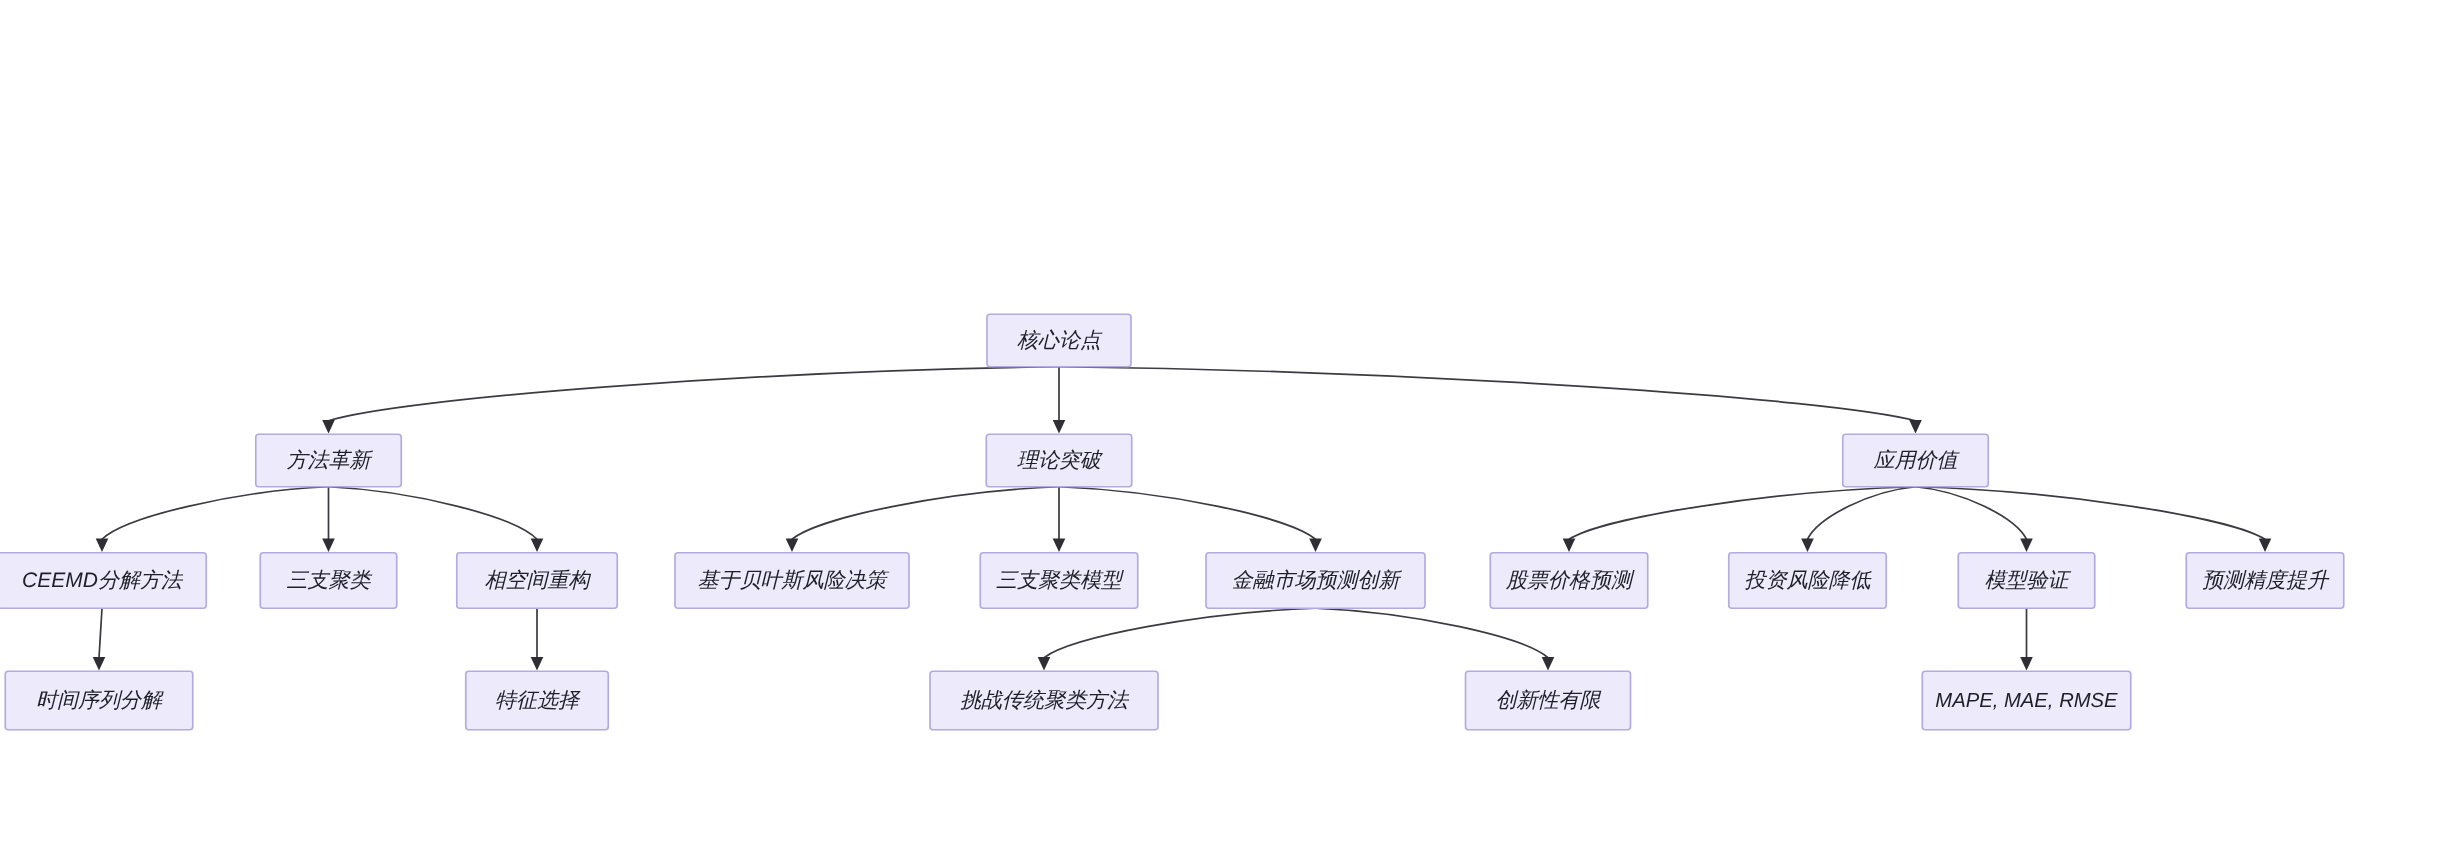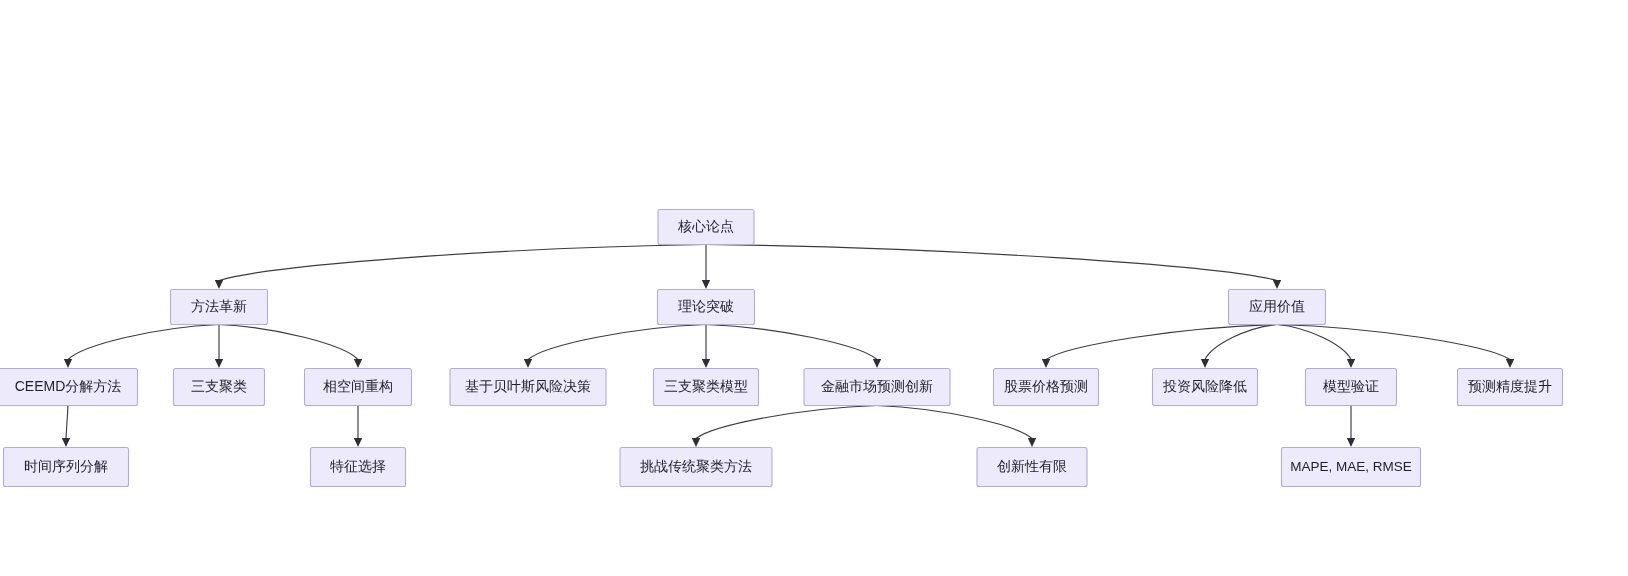--- a/index.html
+++ b/index.html
@@ -11,20 +11,21 @@
     width: 1628px;
     height: 576px;
     font-family: "Liberation Sans", "DejaVu Sans", sans-serif;
     overflow: hidden;
   }
   #diagram-root {
     position: relative;
     width: 1628px;
     height: 576px;
     background: #ffffff;
+    font-style: italic;
   }
   svg#graph {
     position: absolute;
     left: 0;
     top: 0;
     width: 1628px;
     height: 576px;
     display: block;
   }
   .node-box {

